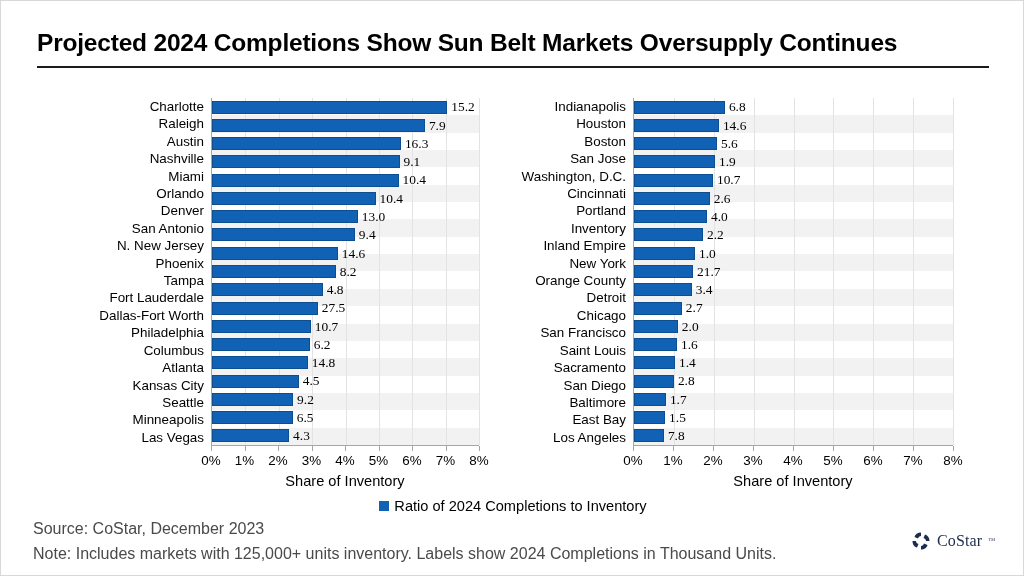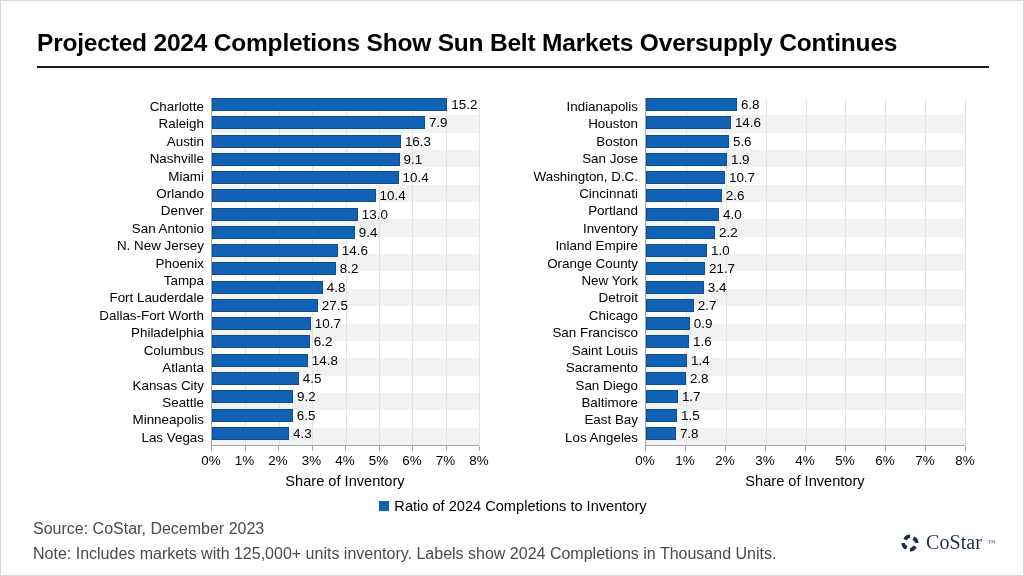--- a/index.html
+++ b/index.html
@@ -42,21 +42,21 @@
     position: absolute;
     left: 0; top: 97px;
     width: 1024px; height: 400px;
   }
   .panel {
     position: absolute;
     top: 0;
     height: 400px;
   }
   .panel-left  { left: 96px;  width: 400px; }
-  .panel-right { left: 505px; width: 475px; }
+  .panel-right { left: 493px; width: 475px; }
 
   .cat-col {
     position: absolute;
     top: 0;
     width: 110px;
     height: 348px;
     display: flex;
     flex-direction: column;
   }
   .panel-left .cat-col  { left: 0;   width: 112px; }
@@ -107,21 +107,22 @@
   .rows {
     position: absolute;
     inset: 0;
     display: flex;
     flex-direction: column;
   }
   .row {
     flex: 1 1 0;
     position: relative;
     display: flex;
-    align-items: flex-start;
+    align-items: center;
+    font-family: Liberation Serif, serif;
   }
   .bar {
     height: 13px;
     background: #1161b4;
     border: 0.6px solid #0d4e91;
   }
   .bar-label {
     font-size: 13.4px;
     color: #000000;
     margin-left: 4px;
@@ -199,21 +200,21 @@
   
   .logo {
     position: absolute;
     right: 28px; top: 530px;
     display: flex;
     align-items: center;
     gap: 6px;
   }
   .logo-text {
     font-family: "Liberation Serif", serif;
-    font-size: 20px;
+    font-size: 16px;
     color: #1d2d50;
     letter-spacing: 0.1px;
   }
   .logo-tm {
     font-family: "Liberation Serif", serif;
     font-size: 7px;
     color: #1d2d50;
     vertical-align: super;
   }
 </style>
@@ -381,22 +382,22 @@
       <div class="cat-col">
           <div class="cat-label">Indianapolis</div>
           <div class="cat-label">Houston</div>
           <div class="cat-label">Boston</div>
           <div class="cat-label">San Jose</div>
           <div class="cat-label">Washington, D.C.</div>
           <div class="cat-label">Cincinnati</div>
           <div class="cat-label">Portland</div>
           <div class="cat-label">Inventory</div>
           <div class="cat-label">Inland Empire</div>
+          <div class="cat-label">New York</div>
           <div class="cat-label">Orange County</div>
-          <div class="cat-label">New York</div>
           <div class="cat-label">Detroit</div>
           <div class="cat-label">Chicago</div>
           <div class="cat-label">San Francisco</div>
           <div class="cat-label">Saint Louis</div>
           <div class="cat-label">Sacramento</div>
           <div class="cat-label">San Diego</div>
           <div class="cat-label">Baltimore</div>
           <div class="cat-label">East Bay</div>
           <div class="cat-label">Los Angeles</div>
         </div>
@@ -467,21 +468,21 @@
             <div class="row">
               <div class="bar" style="width: 18.125%; background: rgb(17, 97, 180);"></div>
               <span class="bar-label">3.4</span>
             </div>
             <div class="row">
               <div class="bar" style="width: 15%; background: rgb(17, 97, 180);"></div>
               <span class="bar-label">2.7</span>
             </div>
             <div class="row">
               <div class="bar" style="width: 13.75%; background: rgb(17, 97, 180);"></div>
-              <span class="bar-label">0.9</span>
+              <span class="bar-label">2.0</span>
             </div>
             <div class="row">
               <div class="bar" style="width: 13.5%; background: rgb(17, 97, 180);"></div>
               <span class="bar-label">1.6</span>
             </div>
             <div class="row">
               <div class="bar" style="width: 12.875%; background: rgb(17, 97, 180);"></div>
               <span class="bar-label">1.4</span>
             </div>
             <div class="row">

